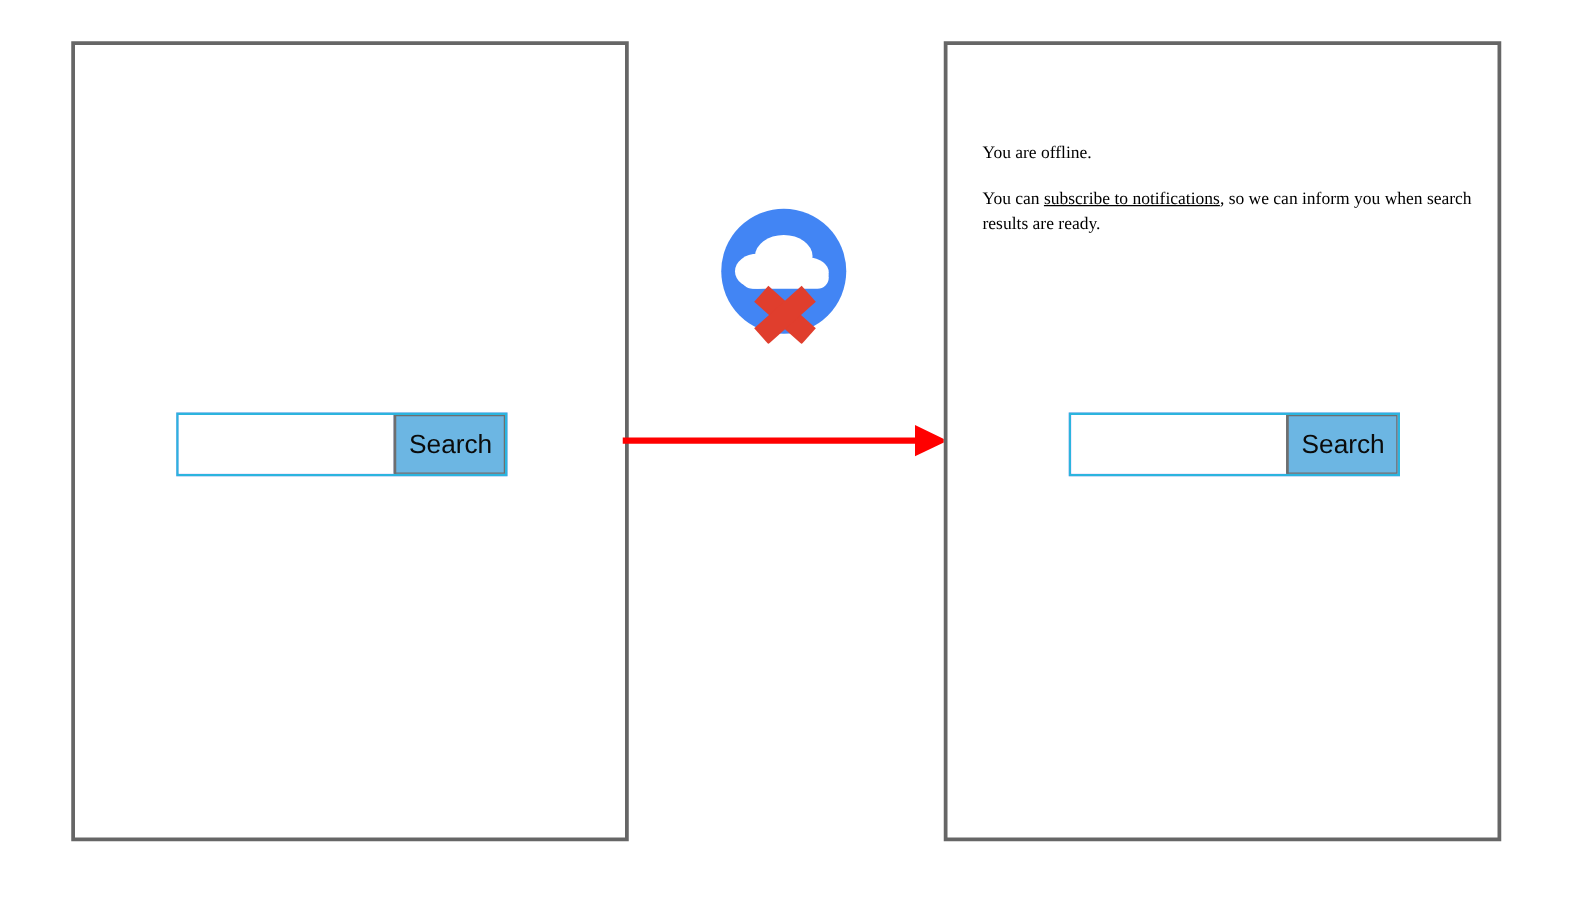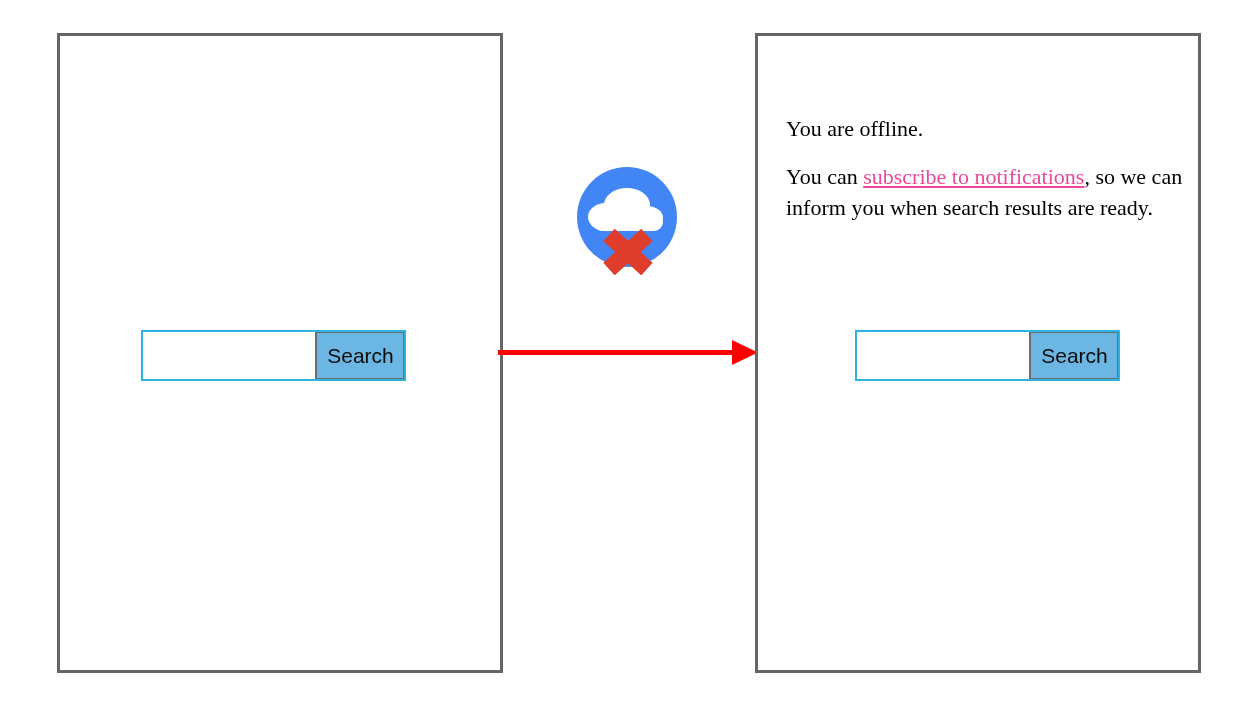--- a/index.html
+++ b/index.html
@@ -86,32 +86,32 @@
     padding: 0;
   }
 
   
   .offline-message {
     position: absolute;
     left: 28px;
     top: 77px;
     width: 400px;
     font-family: "Liberation Serif", serif;
-    font-size: 22px;
+    font-size: 14px;
     line-height: 1.42;
     color: #000000;
   }
   .offline-message p {
     margin: 0 0 17px 0;
   }
   .offline-message p:last-child {
     margin-bottom: 0;
   }
   .subscribe-link {
-    color: #ec4899;
+    color: #000000;
     text-decoration: underline;
     cursor: pointer;
   }
 
   
   .flow-arrow {
     position: absolute;
     left: 498px;
     top: 330px;
     width: 262px;

